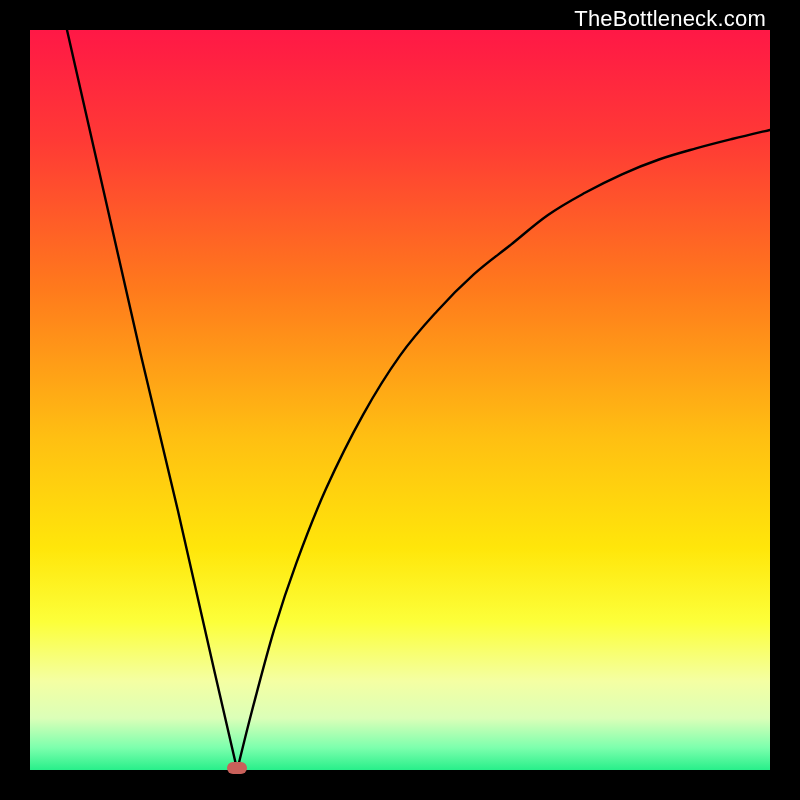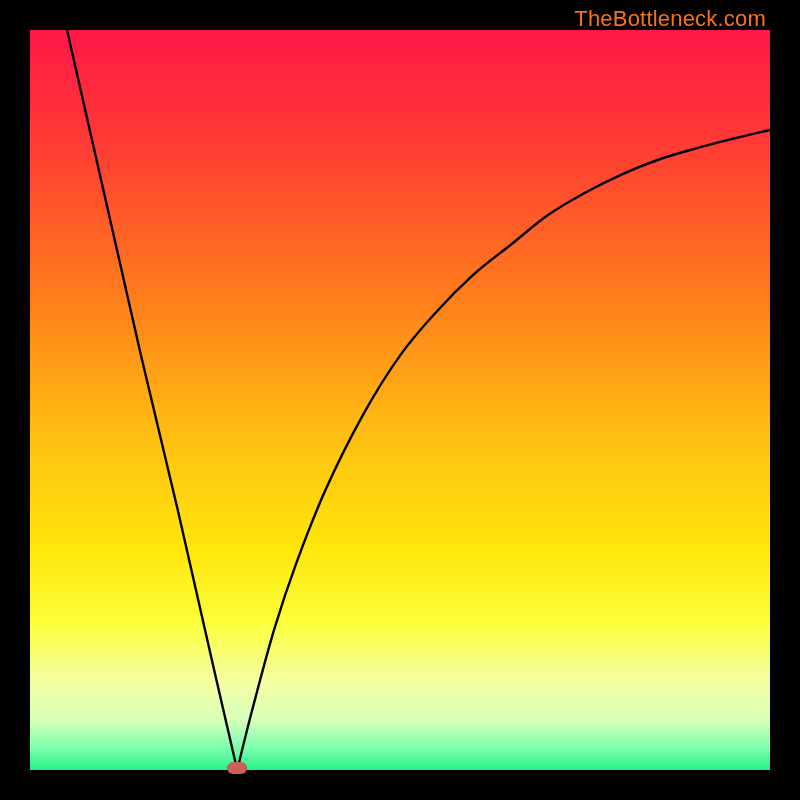--- a/index.html
+++ b/index.html
@@ -31,21 +31,21 @@
     left: 0;
     top: 0;
     width: 740px;
     height: 740px;
     
   }
   .watermark {
     position: absolute;
     top: 6px;
     right: 34px;
-    color: #f97316;
+    color: #ffffff;
     font-size: 22px;
     font-weight: 500;
     letter-spacing: 0.2px;
   }
   svg.curve {
     position: absolute;
     left: 0;
     top: 0;
     width: 740px;
     height: 740px;

